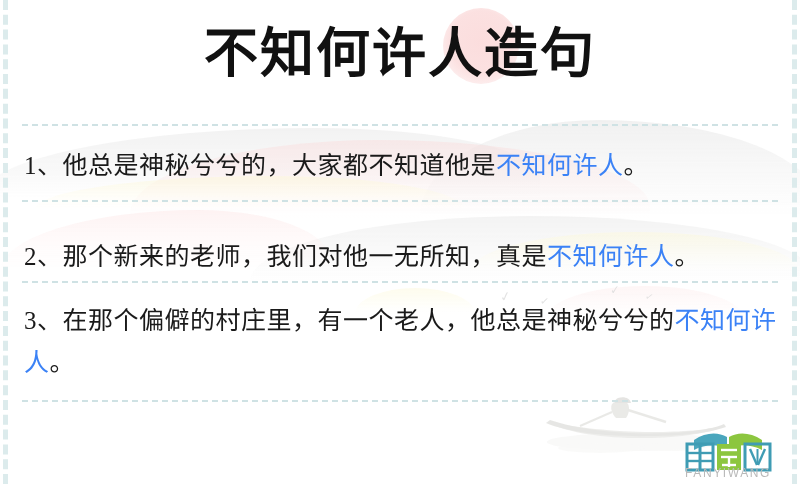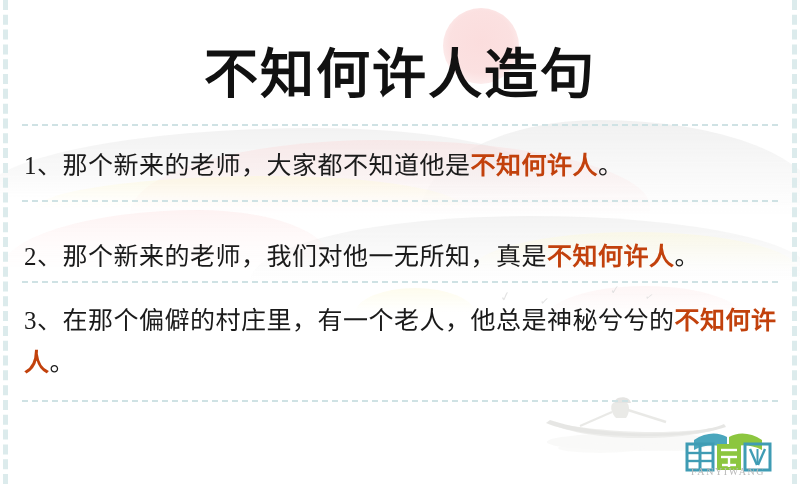--- a/index.html
+++ b/index.html
@@ -140,21 +140,21 @@
   }
   .rule.r1 { top: 124px; }
   .rule.r2 { top: 200px; }
   .rule.r3 { top: 281px; }
   .rule.r4 { top: 400px; }
 
   
   .title {
     position: absolute;
     left: 0;
-    top: 30px;
+    top: 9px;
     width: 800px;
     text-align: center;
     font-family: "Liberation Serif", "DejaVu Serif", serif;
     font-size: 54px;
     font-weight: 700;
     letter-spacing: 2px;
     color: #111111;
     z-index: 4;
     white-space: nowrap;
   }
@@ -177,41 +177,41 @@
     line-height: 42px;
     color: #1a1a1a;
     letter-spacing: .5px;
     white-space: normal;
   }
   .s1 { top: 145px; }
   .s2 { top: 236px; }
   .s3 { top: 300px; }
 
   .hl {
-    color: #c2410c;
-    font-weight: 700;
+    color: #3b82f6;
+    font-weight: 400;
   }
 
   
   .logo {
     position: absolute;
     left: 676px;
     top: 426px;
     width: 104px;
     height: 50px;
     z-index: 5;
   }
   .logo-caption {
     position: absolute;
     left: 676px;
     top: 466px;
     width: 104px;
     text-align: center;
-    font-family: Liberation Serif, serif;
-    font-size: 10px;
+    font-family: Liberation Sans, sans-serif;
+    font-size: 12px;
     letter-spacing: 1.6px;
     color: #b9b9b9;
     z-index: 5;
   }
 </style>
 </head>
 <body>
 
 <div id="page">
 
@@ -250,21 +250,21 @@
   <div class="edge edge-right"></div>
   <div class="rule r1"></div>
   <div class="rule r2"></div>
   <div class="rule r3"></div>
   <div class="rule r4"></div>
 
   <h1 class="title">不知何许人造句</h1>
 
   <div class="sentences">
 
-    <p class="sentence s1"><span>1、</span><span>那个新来的老师，大家都不知道他是</span><span class="hl">不知何许人</span><span>。</span></p>
+    <p class="sentence s1"><span>1、</span><span>他总是神秘兮兮的，大家都不知道他是</span><span class="hl">不知何许人</span><span>。</span></p>
 
     <p class="sentence s2"><span>2、</span><span>那个新来的老师，我们对他一无所知，真是</span><span class="hl">不知何许人</span><span>。</span></p>
 
     <p class="sentence s3"><span>3、</span><span>在那个偏僻的村庄里，有一个老人，他总是神秘兮兮的</span><span class="hl">不知何许人</span><span>。</span></p>
   </div>
 
   <svg class="logo" viewBox="0 0 104 50">
 
     <path d="M18 14 C30 6 42 6 51 11 L51 23 C42 18 30 18 18 24 Z" fill="#4aa6bd"></path>
     <path d="M53 11 C62 6 74 6 86 14 L86 24 C74 18 62 18 53 23 Z" fill="#8cc63f"></path>

